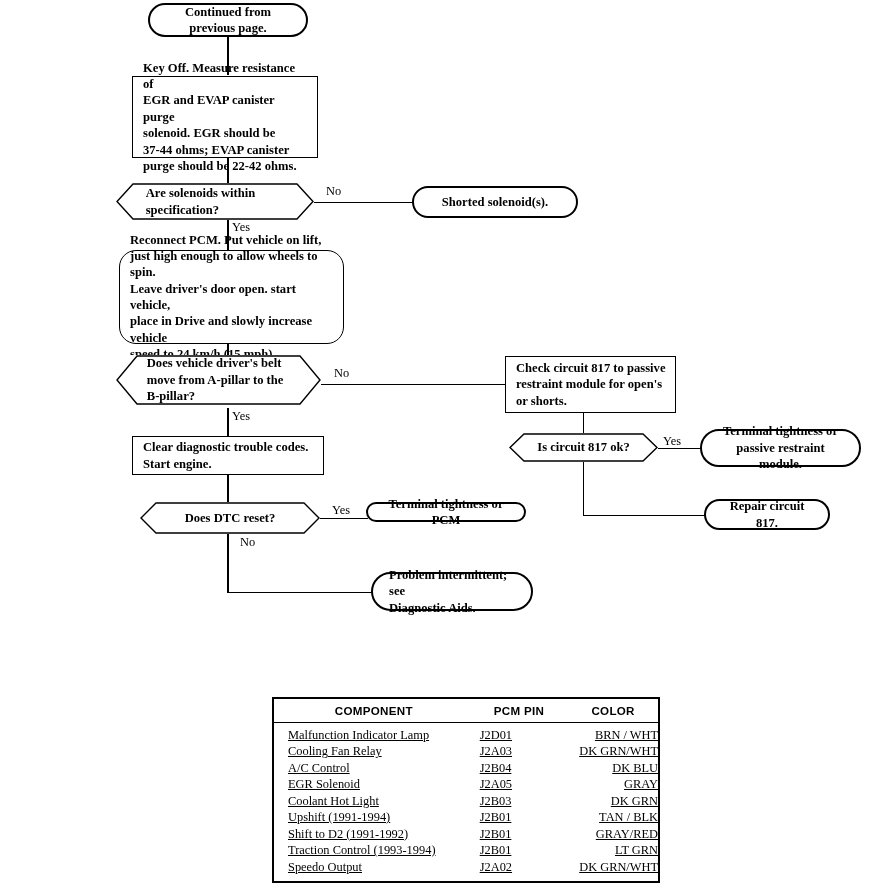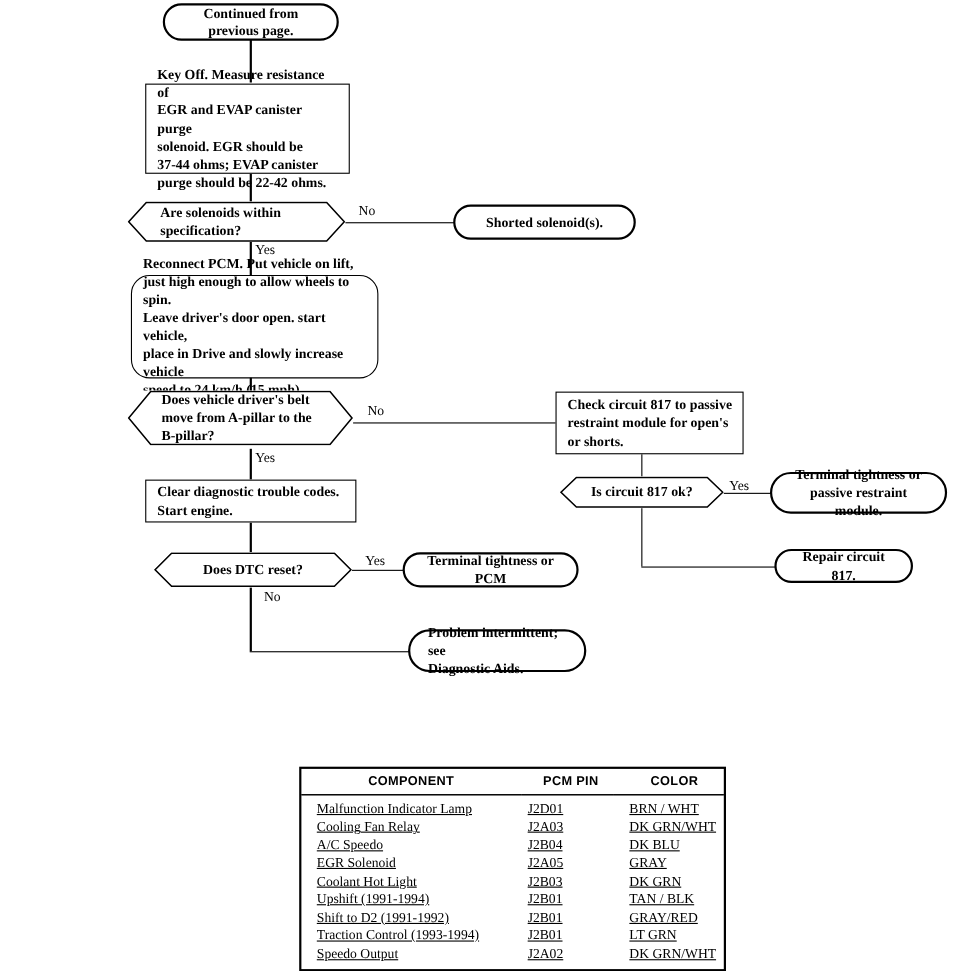--- a/index.html
+++ b/index.html
@@ -113,21 +113,21 @@
   }
   #pin-table thead th.c0{text-align:center;}
   #pin-table tbody td{
     font-size:12.4px;
     padding:0.6px 0;
     line-height:1.23;
     text-decoration:underline;
   }
   #pin-table tbody td.c0{padding-left:14px;text-align:left;width:52%;}
   #pin-table tbody td.c1{text-align:left;width:22%;padding-left:6px;}
-  #pin-table tbody td.c2{text-align:left;width:26%;padding-left:14px;margin-top:40px;}
+  #pin-table tbody td.c2{text-align:right;width:26%;padding-left:14px;margin-top:40px;}
   #pin-table thead th.c1{padding-left:6px;}
   #pin-table thead th.c2{padding-left:10px;}
   #pin-table tbody{ }
   #pin-table .pad-top td{padding-top:5px;}
   #pin-table .pad-bot td{padding-bottom:6px;}
 </style>
 </head>
 <body>
 
 <div id="page">
@@ -236,21 +236,21 @@
 
   <div class="node hex mid" style="left:140px;top:502px;width:180px;height:32px;">
     <svg class="hexbg" viewBox="0 0 180 32" preserveAspectRatio="none">
       <polygon points="16,1 164,1 179,16 164,31 16,31 1,16" fill="#fff" stroke="#000" stroke-width="1.4"></polygon>
     </svg>
     <span class="txt">Does DTC  reset?</span>
   </div>
   <div class="elabel" style="left:332px;top:503px;">Yes</div>
   <div class="elabel" style="left:240px;top:535px;">No</div>
 
-  <div class="node pill center" style="left:366px;top:502px;width:160px;height:32px;">
+  <div class="node pill center" style="left:366px;top:502px;width:160px;height:20px;">
     <span class="txt">Terminal tightness or PCM</span>
   </div>
 
   <div class="node pill" style="left:371px;top:572px;width:162px;height:39px;">
     <span class="txt">Problem intermittent; see
 Diagnostic Aids.</span>
   </div>
 
   <div id="pin-table">
     <table>
@@ -266,21 +266,21 @@
             <td class="c0">Malfunction Indicator Lamp</td>
             <td class="c1">J2D01</td>
             <td class="c2">BRN / WHT</td>
           </tr>
           <tr>
             <td class="c0">Cooling Fan Relay</td>
             <td class="c1">J2A03</td>
             <td class="c2">DK GRN/WHT</td>
           </tr>
           <tr>
-            <td class="c0">A/C Speedo</td>
+            <td class="c0">A/C Control</td>
             <td class="c1">J2B04</td>
             <td class="c2">DK BLU</td>
           </tr>
           <tr>
             <td class="c0">EGR Solenoid</td>
             <td class="c1">J2A05</td>
             <td class="c2">GRAY</td>
           </tr>
           <tr>
             <td class="c0">Coolant Hot Light</td>

